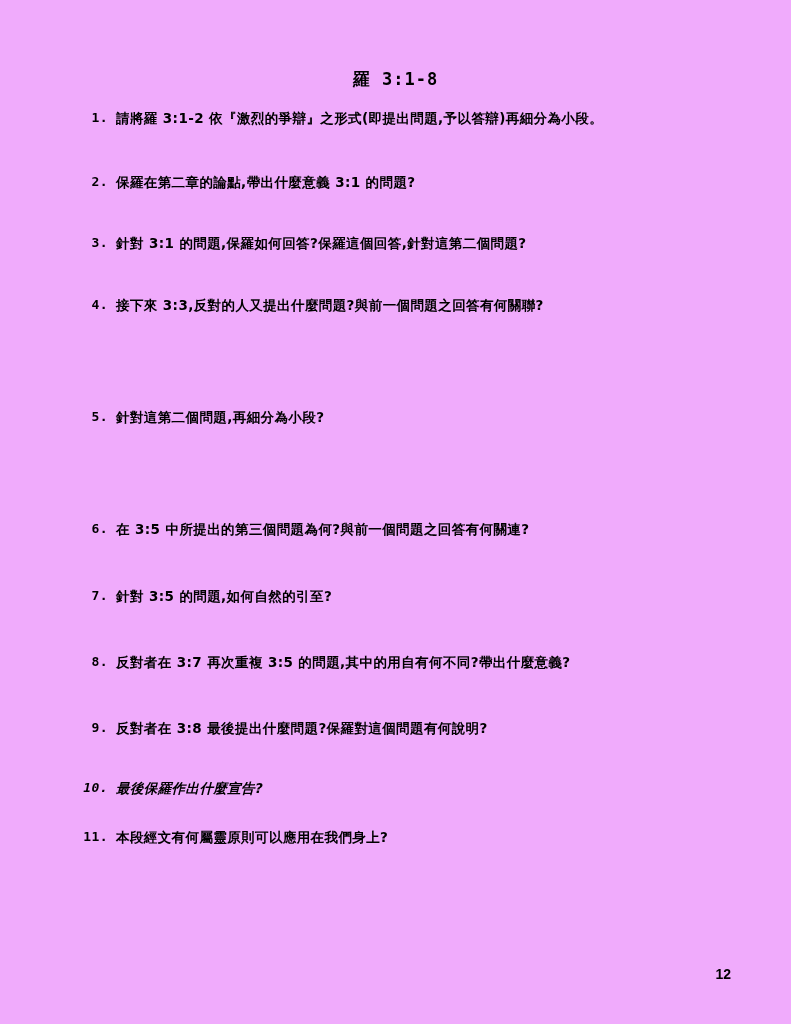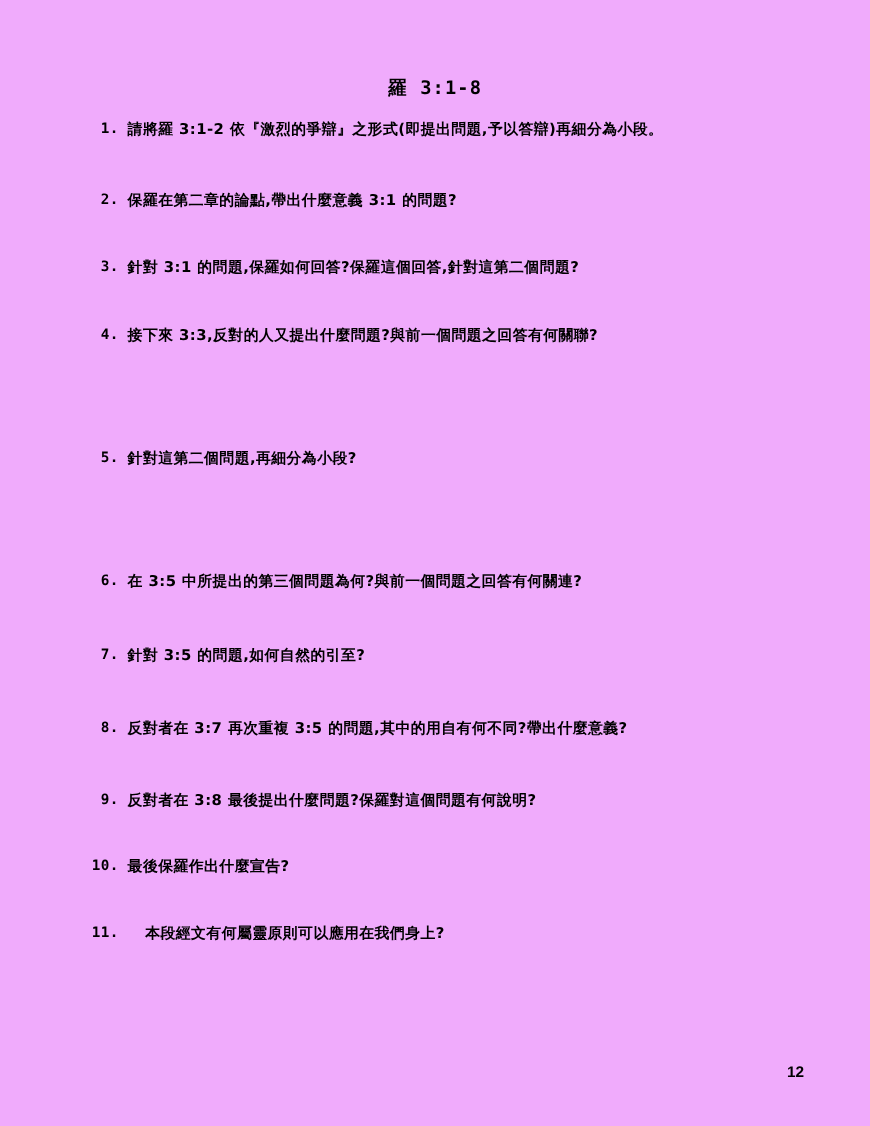--- a/index.html
+++ b/index.html
@@ -107,25 +107,25 @@
         <span class="q-text">針對 3:5 的問題,如何自然的引至?</span>
       </div>
       <div class="q-item" style="margin-bottom: 46px;">
         <span class="q-num">8.</span>
         <span class="q-text">反對者在 3:7 再次重複 3:5 的問題,其中的用自有何不同?帶出什麼意義?</span>
       </div>
       <div class="q-item" style="margin-bottom: 40px;">
         <span class="q-num">9.</span>
         <span class="q-text">反對者在 3:8 最後提出什麼問題?保羅對這個問題有何說明?</span>
       </div>
-      <div class="q-item" style="margin-bottom: 40px;">
+      <div class="q-item" style="margin-bottom: 28px; font-style: italic;">
         <span class="q-num">10.</span>
         <span class="q-text">最後保羅作出什麼宣告?</span>
       </div>
-      <div class="q-item" style="margin-bottom: 14px; gap: 16px;">
+      <div class="q-item" style="margin-bottom: 14px;">
         <span class="q-num">11.</span>
         <span class="q-text">本段經文有何屬靈原則可以應用在我們身上?</span>
       </div>
     </div>
 
   <div class="page-number">12</div>
 
 </div>
 
 </body></html>

